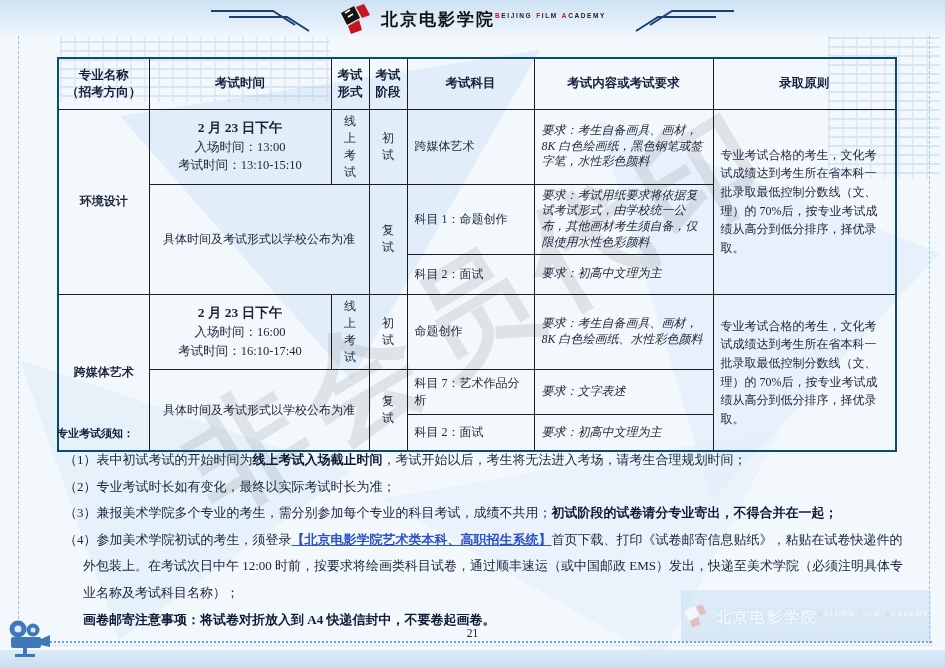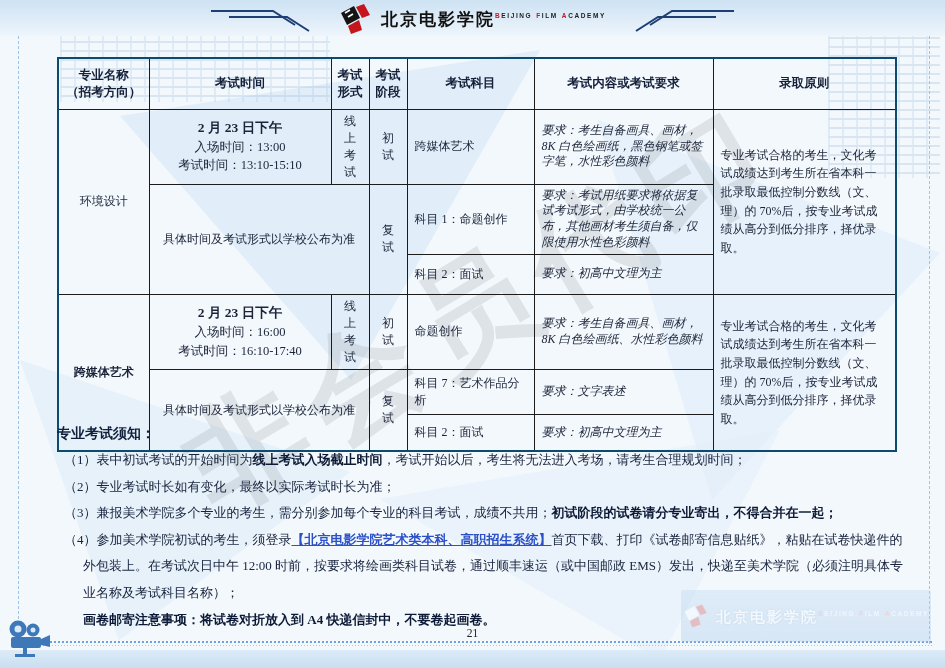--- a/index.html
+++ b/index.html
@@ -60,21 +60,21 @@
   table.exam { border:2px solid #0c4a6e; }
   table.exam th { font-weight:bold; font-size:12.5px; text-align:center; padding:3px 2px; color:#14203a; }
   .c { text-align:center; }
   .time-date { font-weight:bold; font-size:13.5px; line-height:1.45; }
   .time-line { font-size:12.5px; line-height:1.5; }
   .req { line-height:1.32; padding:4px 6px;font-style:italic; }
   .adm { line-height:1.55; padding:4px 7px; }
   .subj { padding-left:9px; }
   
   .notes { position:absolute; z-index:2; left:57px; top:420px; width:852px; font-size:13px; color:#17233d; }
-  .notes-title { font-weight:bold; font-size:14px; line-height:27px; color:#10203c; }
+  .notes-title { font-weight:bold; font-size:11px; line-height:27px; color:#10203c; }
   .note { line-height:26.5px; padding-left:26px; text-indent:-19px; }
   .note b { color:#0c1a36; }
   .note-link { color:#2b50c8; font-weight:bold; text-decoration:underline; cursor:pointer; }
   .note-last { font-weight:bold; line-height:27px; padding-left:26px; color:#0c1a36; }
   
   .page-number { position:absolute; z-index:2; left:0; right:0; top:627px;
     text-align:center; font-size:11.5px; color:#222; }
   .projector { position:absolute; z-index:3; left:6px; bottom:8px; }
   .footer-logo { position:absolute; z-index:2; right:14px; bottom:26px; width:250px; height:52px;
     display:flex; align-items:center; justify-content:center; gap:7px; opacity:.55;
@@ -144,21 +144,21 @@
     </th>
     <th>考试时间</th>
     <th>考试形式</th>
     <th>考试阶段</th>
     <th>考试科目</th>
     <th>考试内容或考试要求</th>
     <th>录取原则</th>
   </tr>
 
   <tr style="height:62px">
-    <td rowspan="3" class="c" style="font-weight:normal">环境设计</td>
+    <td rowspan="3" class="c" style="font-weight:bold">环境设计</td>
     <td class="c">
       <div class="time-date">2 月 23 日下午</div>
       <div class="time-line">入场时间：13:00</div>
       <div class="time-line">考试时间：13:10-15:10</div>
     </td>
     <td class="c">线上考试</td>
     <td class="c">初试</td>
     <td class="subj">跨媒体艺术</td>
     <td class="req">要求：考生自备画具、画材，8K 白色绘画纸，黑色钢笔或签字笔，水性彩色颜料</td>
     <td rowspan="3" class="adm">专业考试合格的考生，文化考试成绩达到考生所在省本科一批录取最低控制分数线（文、理）的 70%后，按专业考试成绩从高分到低分排序，择优录取。</td>

